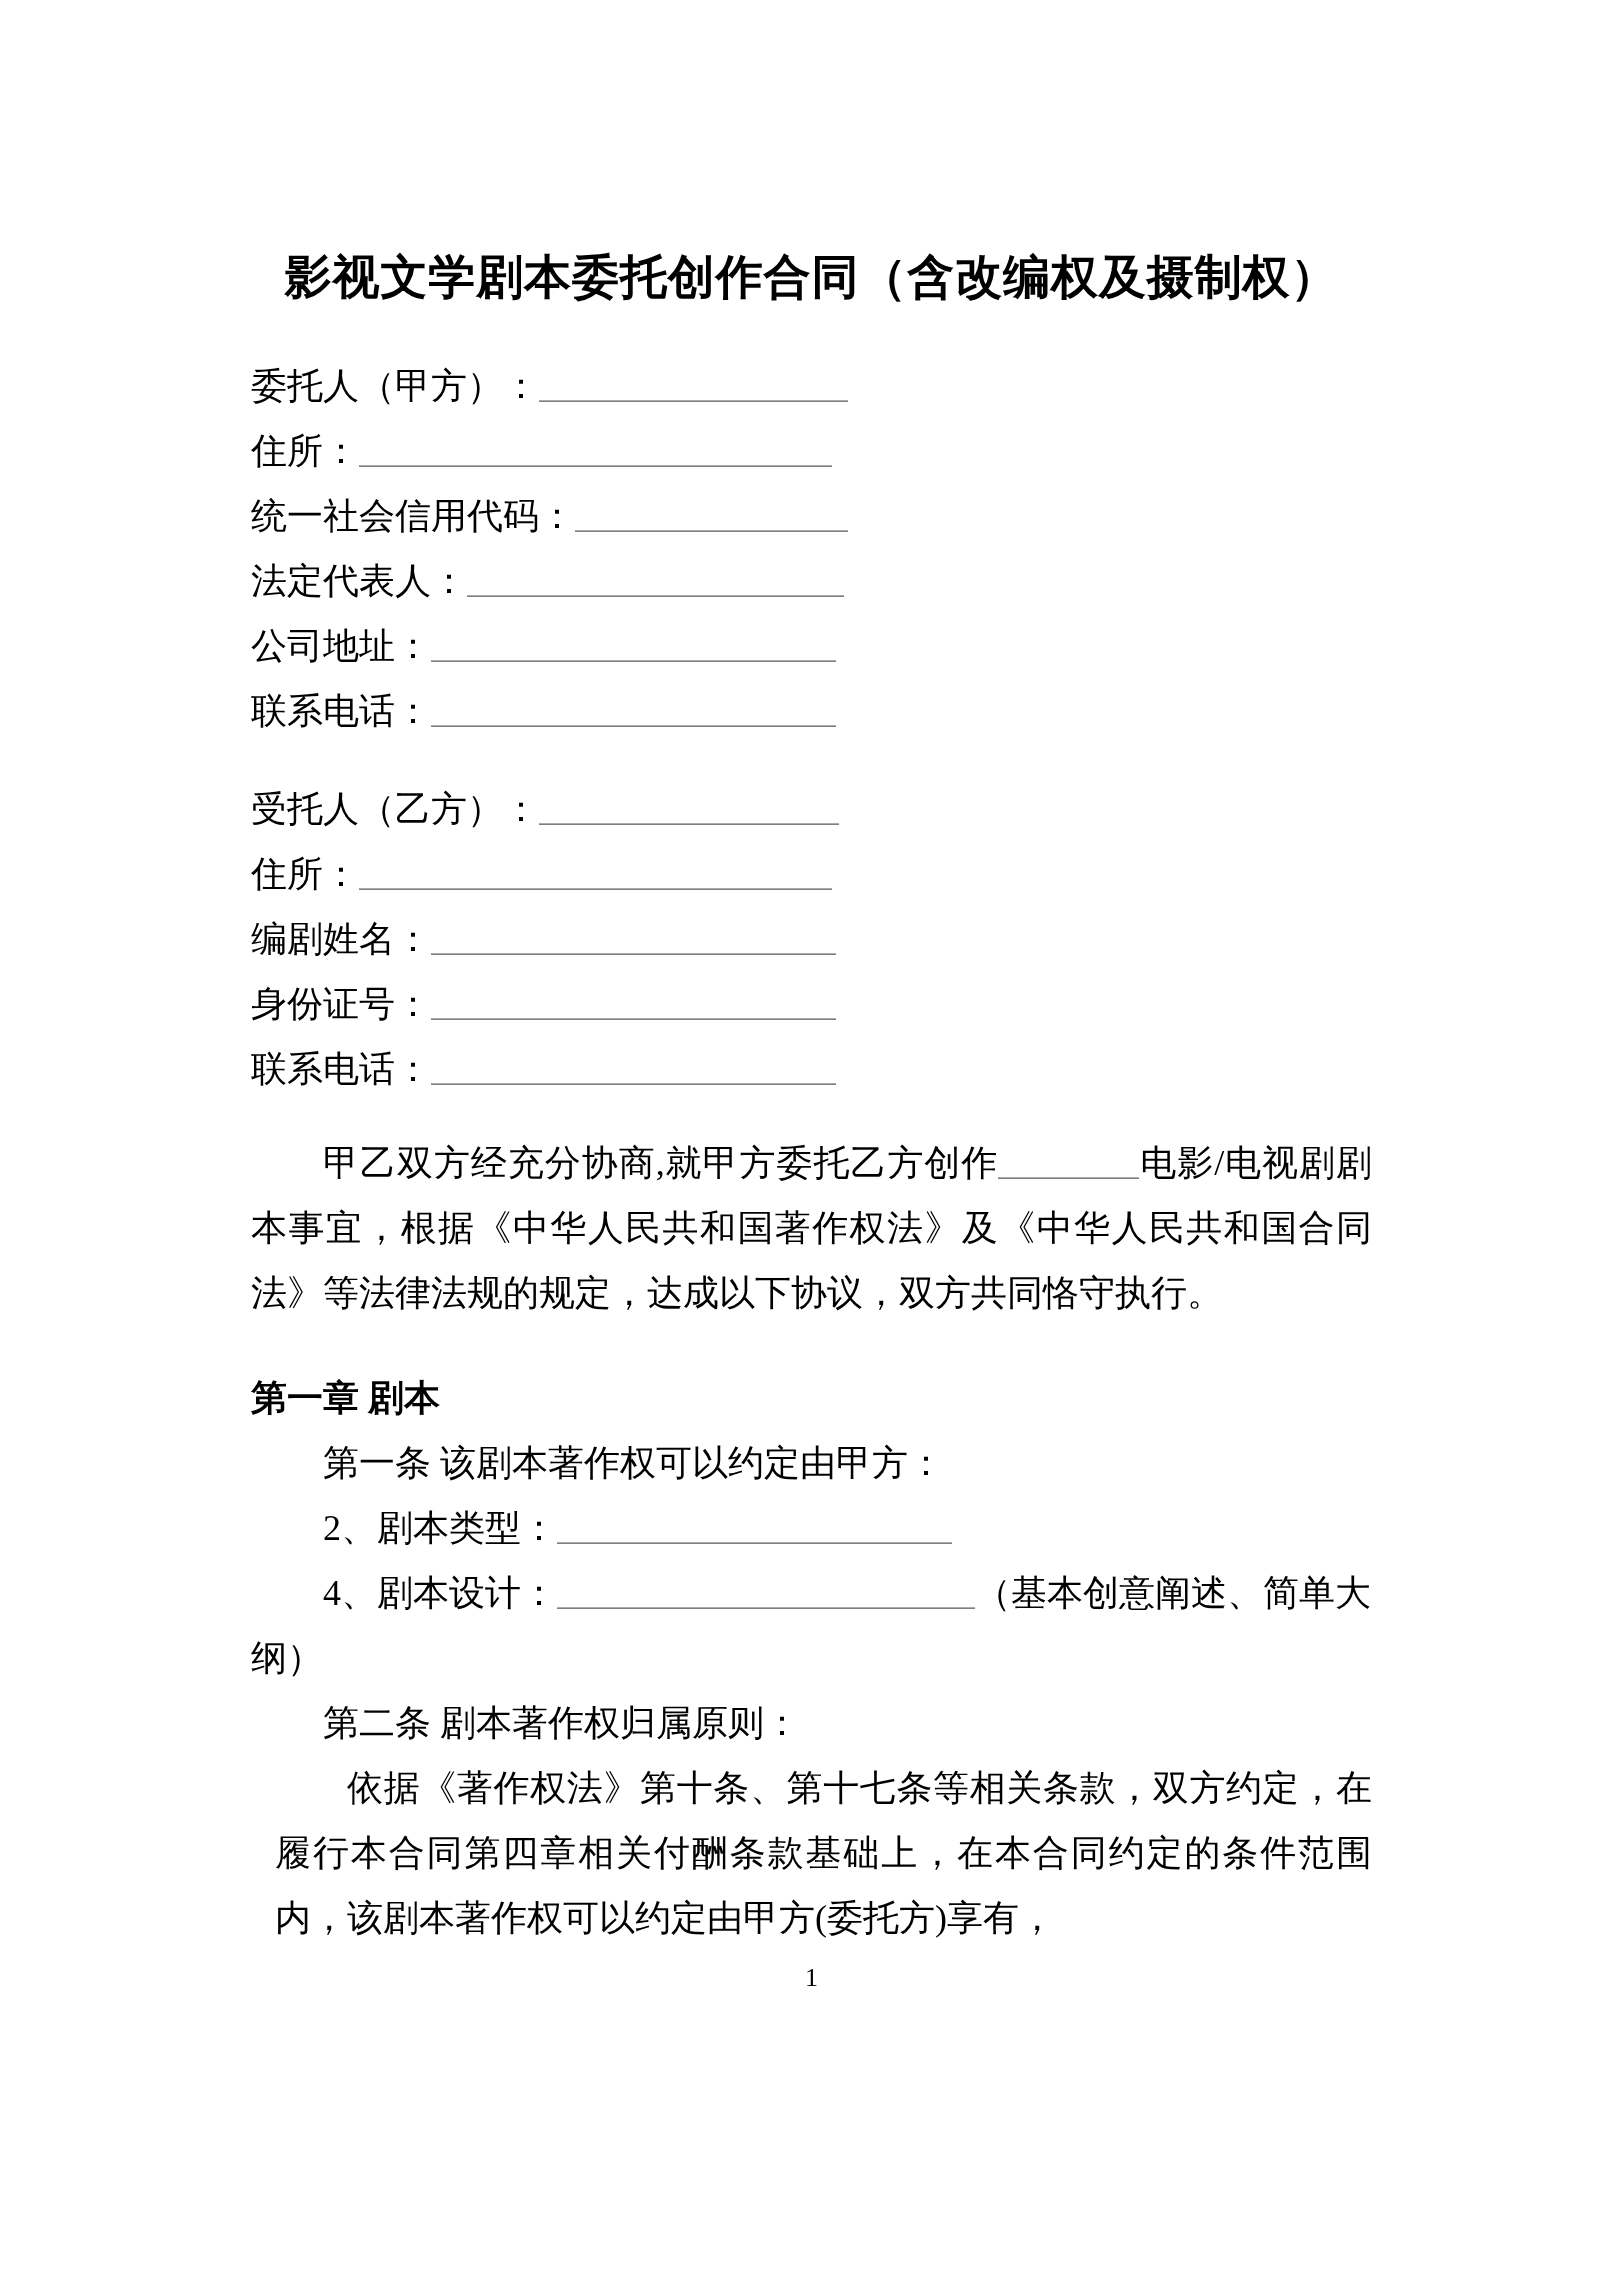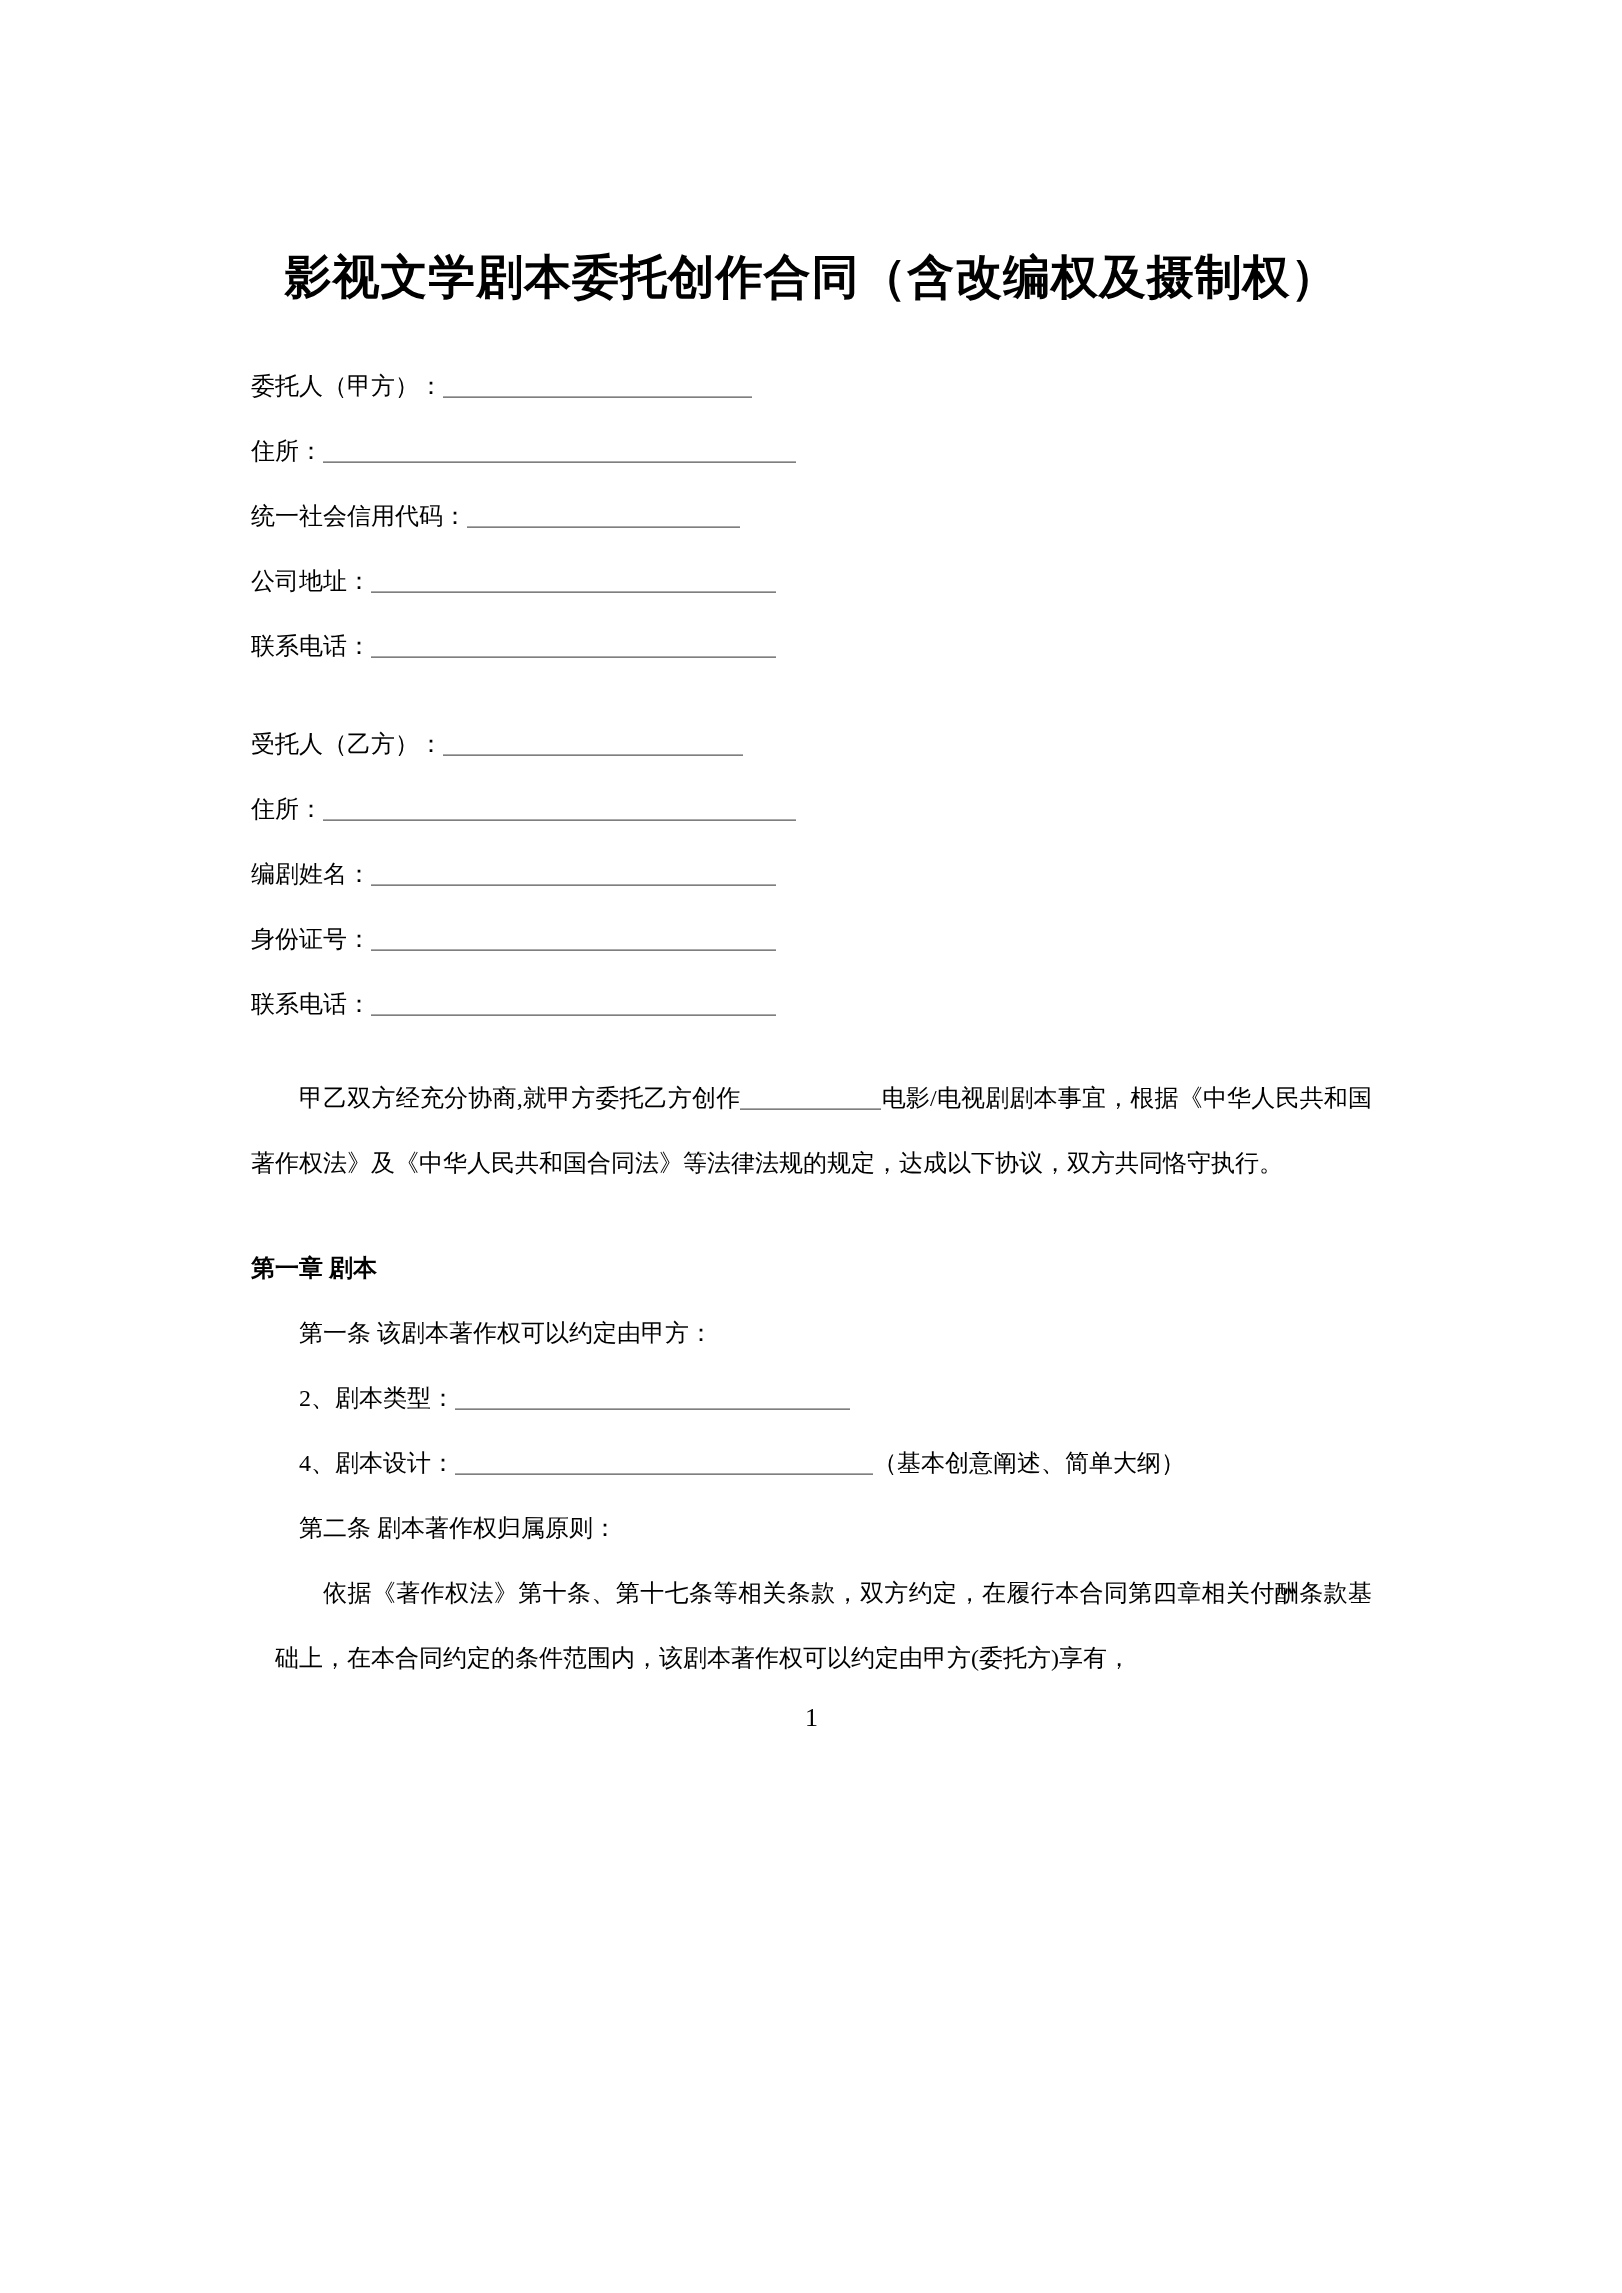--- a/index.html
+++ b/index.html
@@ -19,21 +19,21 @@
     position: relative;
   }
   .title {
     margin: 0;
     font-size: 47px;
     font-weight: bold;
     text-align: center;
     line-height: 78px;
     letter-spacing: 0.9px;
   }
-  p { margin: 0; font-size: 24px; line-height: 65px; }
+  p { margin: 0; font-size: 36px; line-height: 65px; }
   .fields-a { margin-top: 38px; }
   .fields-b { margin-top: 33px; }
   .field { white-space: nowrap; }
   .blank {
     display: inline-block;
     border-bottom: 0.9px solid #2b2b2b;
     height: 27px;
     vertical-align: baseline;
     transform: translateY(3.6px);
   }
@@ -64,20 +64,21 @@
 <body>
 
 <div class="page">
 
   <h1 class="title">影视文学剧本委托创作合同（含改编权及摄制权）</h1>
 
   <div class="fields-a">
     <p class="field"><span>委托人（甲方）：</span><span class="blank" style="width:309px"></span></p>
     <p class="field"><span>住所：</span><span class="blank" style="width:473px"></span></p>
     <p class="field"><span>统一社会信用代码：</span><span class="blank" style="width:273px"></span></p>
+    <p class="field"><span>法定代表人：</span><span class="blank" style="width:377px"></span></p>
     <p class="field"><span>公司地址：</span><span class="blank" style="width:405px"></span></p>
     <p class="field"><span>联系电话：</span><span class="blank" style="width:405px"></span></p>
   </div>
 
   <div class="fields-b">
     <p class="field"><span>受托人（乙方）：</span><span class="blank" style="width:300px"></span></p>
     <p class="field"><span>住所：</span><span class="blank" style="width:473px"></span></p>
     <p class="field"><span>编剧姓名：</span><span class="blank" style="width:405px"></span></p>
     <p class="field"><span>身份证号：</span><span class="blank" style="width:405px"></span></p>
     <p class="field"><span>联系电话：</span><span class="blank" style="width:405px"></span></p>

